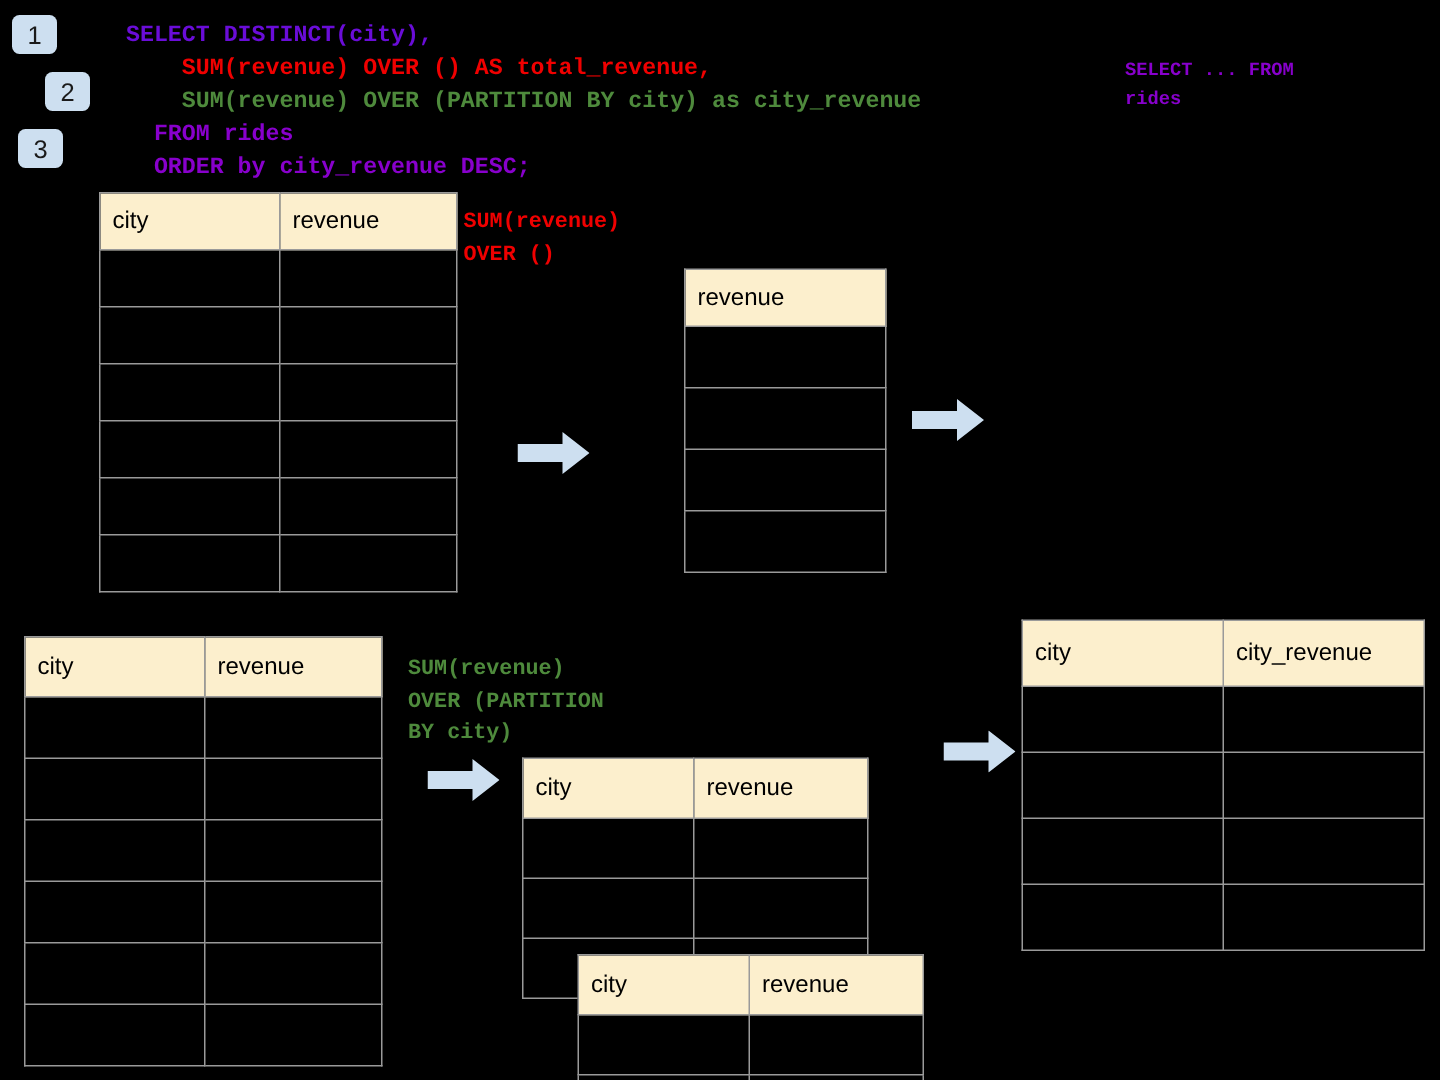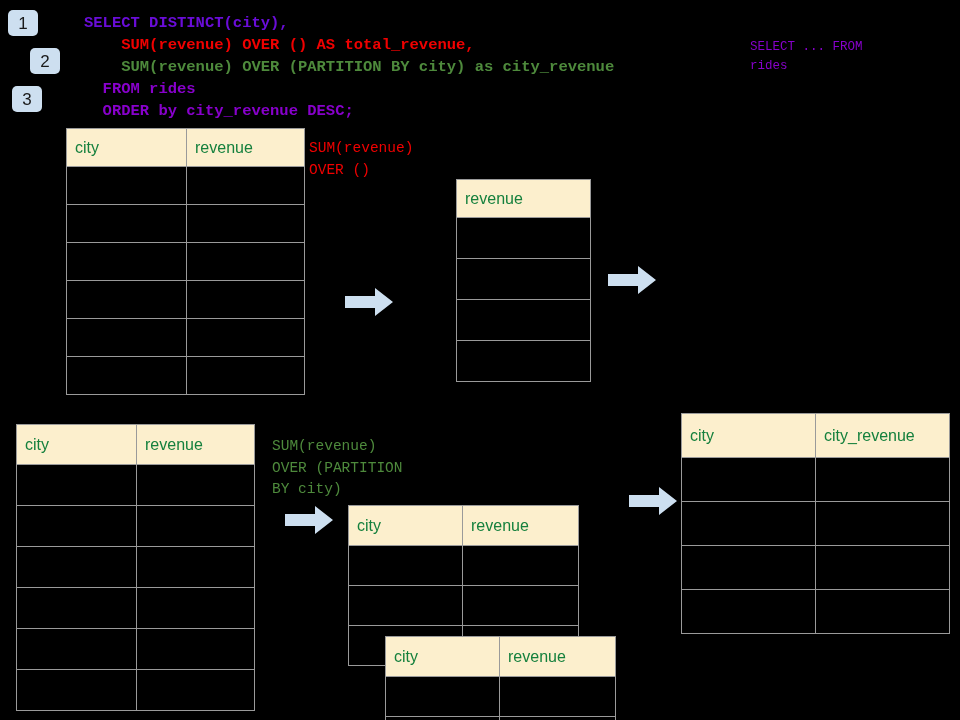--- a/index.html
+++ b/index.html
@@ -41,21 +41,21 @@
     white-space: pre;
     line-height: 22px;
   }
   .code-line { white-space: pre; }
 
   
   .anno {
     position: absolute;
     font-family: "Liberation Mono", monospace;
     font-size: 14.5px;
-    font-weight: normal;
+    font-weight: bold;
     white-space: pre;
     line-height: 21.5px;
   }
   .anno.small {
     font-size: 12.5px;
     line-height: 19px;
   }
 
   
   .tbl {
@@ -64,21 +64,21 @@
     background: #000000;
     table-layout: fixed;
   }
   .tbl th, .tbl td {
     border: 1px solid #9a9a9a;
     padding: 0;
     margin: 0;
   }
   .tbl th {
     background: #fcefcd;
-    color: #15803d;
+    color: #000000;
     font-family: "Liberation Sans", sans-serif;
     font-size: 16px;
     font-weight: normal;
     text-align: left;
     padding-left: 8px;
     box-sizing: border-box;
   }
   .tbl td {
     background: #000000;
   }

